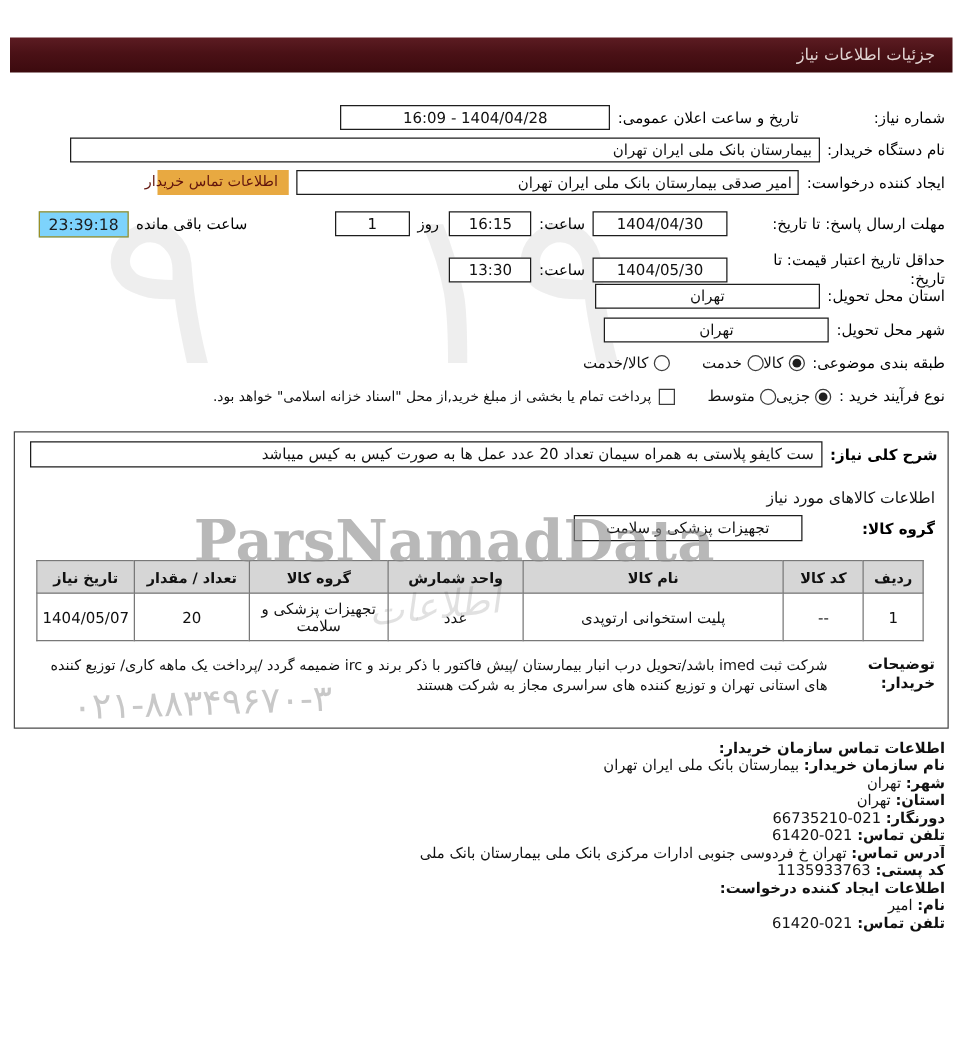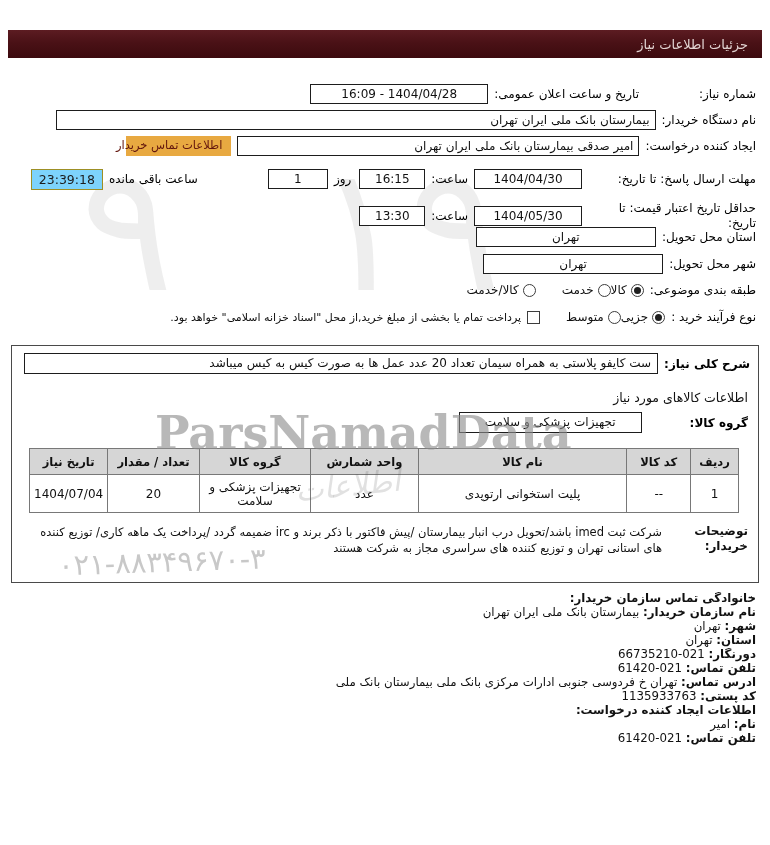--- a/index.html
+++ b/index.html
@@ -31,21 +31,21 @@
   .r4 { top:160px; height:38px; } .r5 { top:197px; height:38px; }
   .r6 { top:227px; } .r7 { top:254px; } .r8 { top:283px; } .r9 { top:310px; }
   .lbl { white-space:nowrap; margin-left:6px; color:#000; }
   .lbl.wrap { white-space:normal; width:168px; line-height:15px; }
   .ibox {
     border:1px solid #1d1d1d; background:#fff; height:20px; line-height:18px;
     padding:0 5px; margin-left:6px; overflow:hidden; white-space:nowrap; font-size:12px;
   }
   .center { text-align:center; } .ltr { direction:ltr; }
   .w60{width:60px}.w66{width:66px}.w108{width:108px}.w155{width:155px}
-  .w178{width:178px}.w180{width:180px}.w402{width:402px}.w600{width:600px}
+  .w178{width:216px}.w180{width:180px}.w402{width:402px}.w600{width:600px}
   .ml8{margin-left:8px}.ml26{margin-left:26px}.ml48{margin-left:48px}
   .ml60{margin-left:60px}.ml70{margin-left:70px}.ml85{margin-left:85px}
   .contact-link {
     background:#e8a941; color:#62150d; height:20px; line-height:19px; padding:0 9px;
     font-size:11.5px; width:105px; text-align:center; white-space:nowrap; cursor:pointer;
   }
   .countdown {
     background:#7dd3fc; border:1px solid #9d8f25; color:#1c1c1c; width:72px; height:21px;
     line-height:19px; text-align:center; font-size:12.5px; direction:ltr;
   }
@@ -207,34 +207,34 @@
         </tr>
       </thead>
       <tbody>
         <tr>
           <td>1</td>
           <td>--</td>
           <td>پلیت استخوانی ارتوپدی</td>
           <td>عدد</td>
           <td>تجهیزات پزشکی و سلامت</td>
           <td class="ltr">20</td>
-          <td class="ltr">1404/07/04</td>
+          <td class="ltr">1404/05/07</td>
         </tr>
       </tbody>
     </table>
 
     <div class="notes-row">
       <span class="notes-lbl">توضیحات خریدار:</span>
       <div class="notes-txt">شرکت ثبت imed باشد/تحویل درب انبار بیمارستان /پیش فاکتور با ذکر برند و irc ضمیمه گردد /پرداخت یک ماهه کاری/ توزیع کننده های استانی تهران و توزیع کننده های سراسری مجاز به شرکت هستند</div>
     </div>
 
   </div>
 
   <div class="contact">
-    <div class="cline b">خانوادگی تماس سازمان خریدار:</div>
+    <div class="cline b">اطلاعات تماس سازمان خریدار:</div>
 
     <div class="cline">
       <span class="b">نام سازمان خریدار:</span>
       <span>بیمارستان بانک ملی ایران تهران</span>
     </div>
     <div class="cline">
       <span class="b">شهر:</span>
       <span>تهران</span>
     </div>
     <div class="cline">

